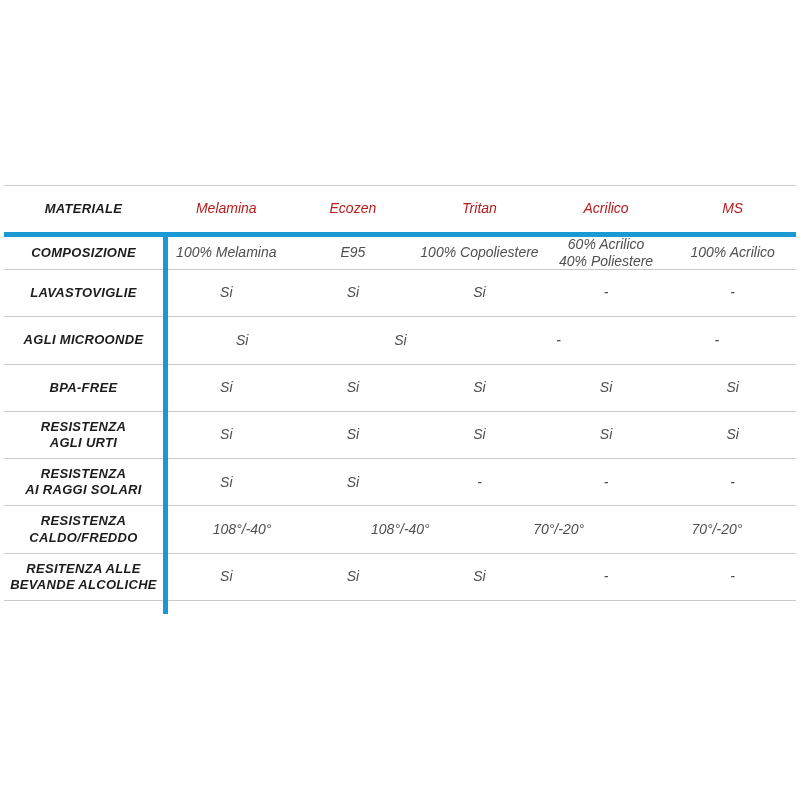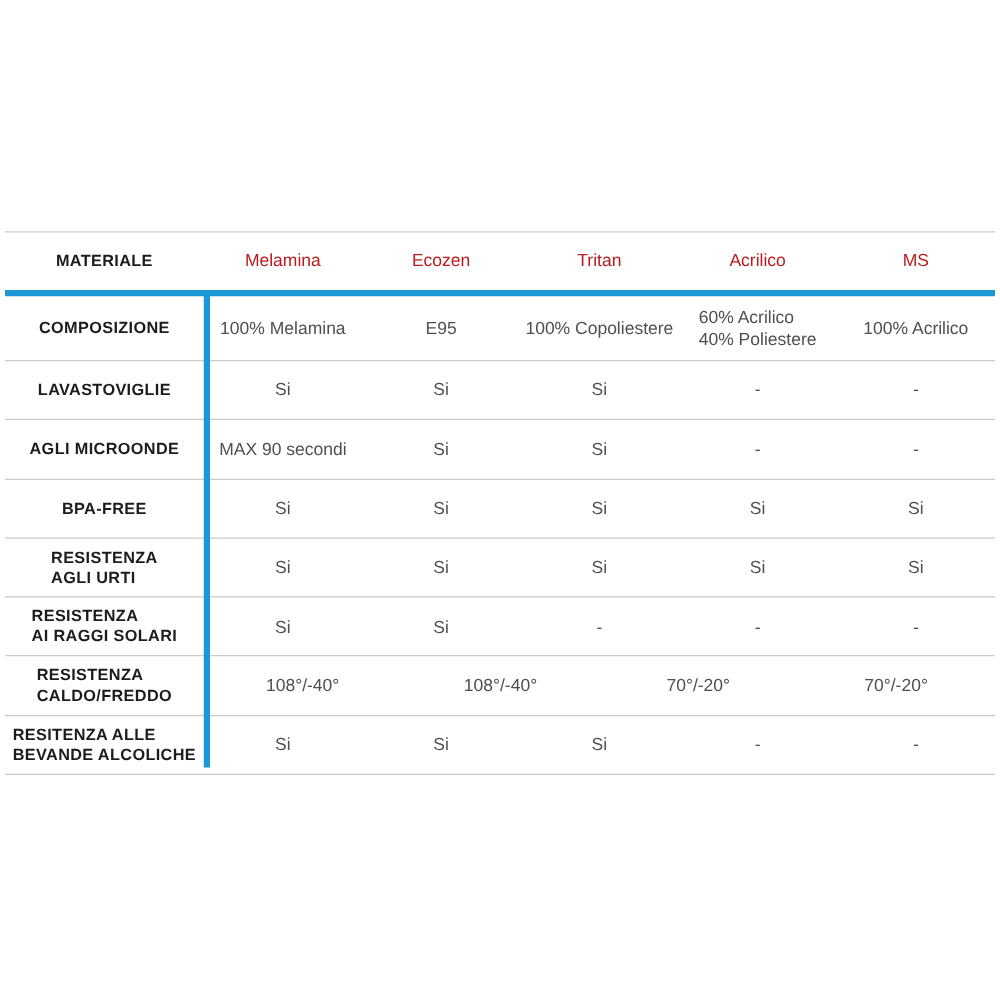--- a/index.html
+++ b/index.html
@@ -26,43 +26,45 @@
     border-bottom: 1px solid #cacaca;
     box-sizing: border-box;
     height: 47.3px;
   }
   .t-row.header-row {
     border-top: 1px solid #cacaca;
     border-bottom: none;
     height: 47px;
   }
   .t-row.first-data-row {
-    height: 52px;
+    height: 33px;
   }
   .accent-hline {
     height: 5px;
     width: 100%;
     background: #1a99d5;
   }
   .accent-vline {
     position: absolute;
     left: 159px;
     top: 47px;
     width: 5px;
     height: 382px;
     background: #1a99d5;
     z-index: 2;
   }
   .cell {
     display: flex;
     align-items: center;
     justify-content: center;
+    text-align: center;
     white-space: pre-line;
     line-height: 1.25;
     box-sizing: border-box;
+    font-style: italic;
   }
   .cell.label-col {
     width: 159px;
     flex: none;
     font-weight: bold;
     font-size: 13px;
     letter-spacing: 0.3px;
     color: #1c1c1c;
     padding: 0 6px;
   }
@@ -107,21 +109,20 @@
     <div class="cell label-col">LAVASTOVIGLIE</div>
     <div class="cell val-col">Si</div>
     <div class="cell val-col">Si</div>
     <div class="cell val-col">Si</div>
     <div class="cell val-col">-</div>
     <div class="cell val-col">-</div>
   </div>
 
   <div class="t-row">
     <div class="cell label-col">AGLI MICROONDE</div>
-    <div class="cell val-col">MAX 90 secondi</div>
     <div class="cell val-col">Si</div>
     <div class="cell val-col">Si</div>
     <div class="cell val-col">-</div>
     <div class="cell val-col">-</div>
   </div>
 
   <div class="t-row">
     <div class="cell label-col">BPA-FREE</div>
     <div class="cell val-col">Si</div>
     <div class="cell val-col">Si</div>

